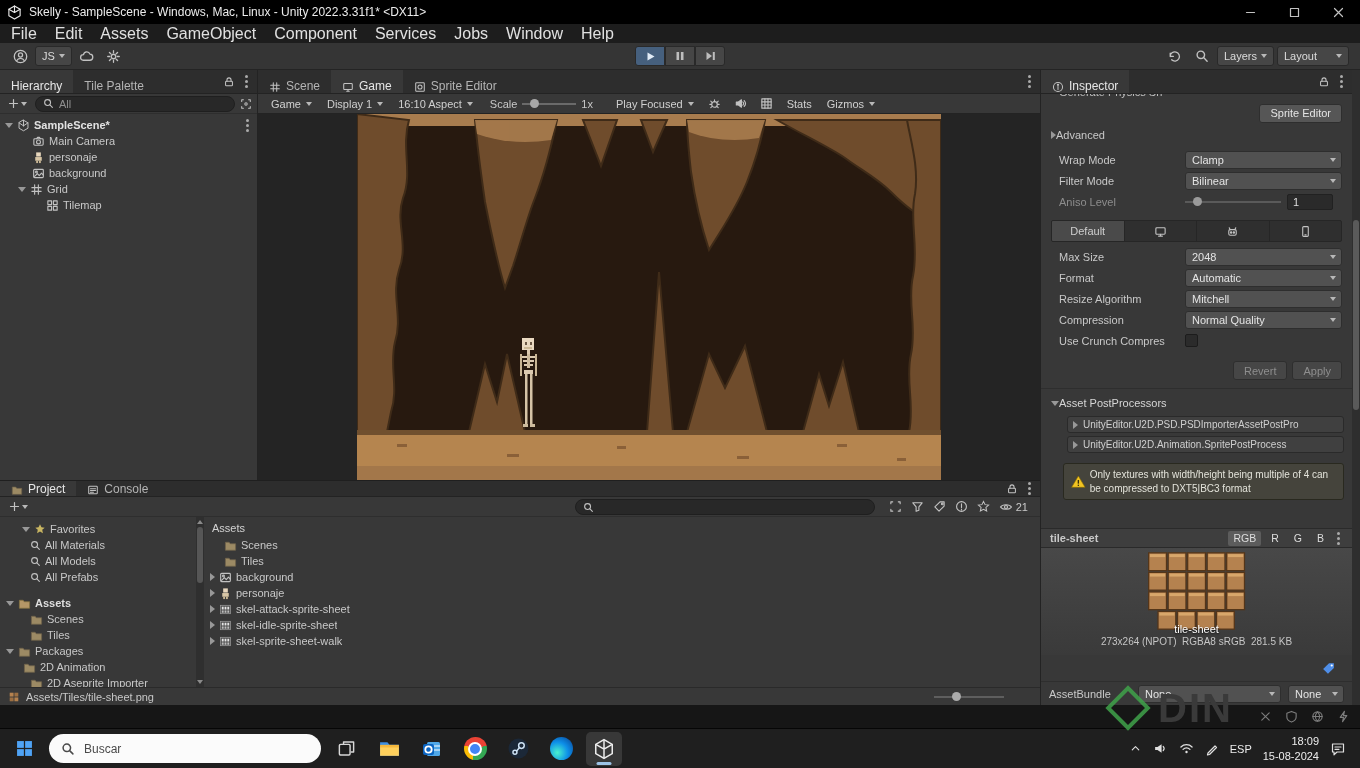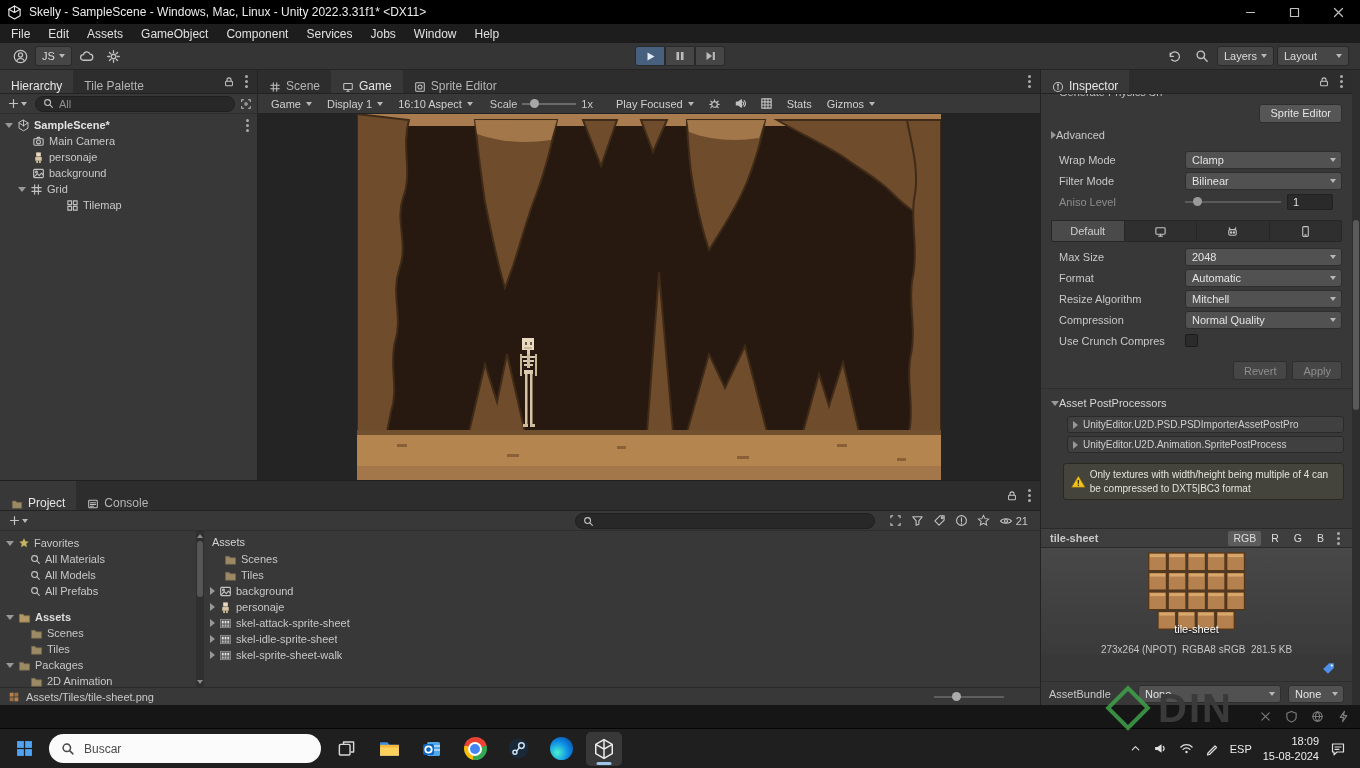--- a/index.html
+++ b/index.html
@@ -16,21 +16,21 @@
 .flex{display:flex;align-items:center}
 
 
 .titlebar{position:absolute;left:0;top:0;width:1360px;height:24px;background:#000;display:flex;align-items:center;gap:7px;padding-left:7px}
 .titlebar .title{font-size:12px;color:#ececec;white-space:nowrap}
 .wincontrols{margin-left:auto;display:flex;height:100%}
 .winbtn{width:44px;height:100%;display:flex;align-items:center;justify-content:center}
 
 
 .menubar{position:absolute;top:24px;left:0;width:1360px;height:19px;background:#1d1d1d;display:flex;align-items:center;padding-left:2px}
-.menubar .mi{padding:0 9px;font-size:12px;color:#e0e0e0;height:100%;display:flex;align-items:center}
+.menubar .mi{padding:0 9px;font-size:16px;color:#e0e0e0;height:100%;display:flex;align-items:center}
 
 
 .toolbar{position:absolute;top:43px;left:0;width:1360px;height:27px;background:#353535;border-bottom:1px solid #242424;display:flex;align-items:center;padding:0 8px}
 .tbtn{height:20px;min-width:24px;display:flex;align-items:center;justify-content:center;gap:4px;background:#464646;border:1px solid #292929;border-radius:3px;margin-right:3px;padding:0 6px;color:#dcdcdc;font-size:11px}
 .tbtn.flat{background:transparent;border-color:transparent;padding:0 3px}
 .playgroup{position:absolute;left:50%;transform:translateX(-50%);display:flex}
 .pbtn{width:30px;height:20px;background:#464646;border:1px solid #292929;display:flex;align-items:center;justify-content:center}
 .pbtn.first{border-radius:3px 0 0 3px}.pbtn.last{border-radius:0 3px 3px 0}
 .pbtn.on{background:#46607e}
 .tright{margin-left:auto;display:flex;align-items:center}
@@ -84,30 +84,30 @@
 .chk{width:13px;height:13px;background:#2b2b2b;border:1px solid #1c1c1c;border-radius:2px}
 .btnrow{display:flex;justify-content:flex-end;gap:5px;padding:4px 10px 2px 0;flex:none;border-bottom:1px solid #2e2e2e;margin-bottom:4px}
 .ppbox{height:17px;margin:3px 8px 0 26px;background:#404040;border:1px solid #2a2a2a;border-radius:3px;display:flex;align-items:center;gap:5px;padding:0 5px;font-size:10px;color:#cfcfcf;white-space:nowrap;overflow:hidden;flex:none}
 .helpbox{margin:10px 8px 0 22px;background:#45443c;border:1px solid #29291f;border-radius:3px;display:flex;gap:4px;padding:4px 7px;align-items:center;flex:none}
 .helpbox .wtxt{font-size:10px;line-height:1.35;color:#e3e3da}
 .pvhead{margin-top:auto;height:20px;background:#3e3e3e;border-top:1px solid #2a2a2a;border-bottom:1px solid #2a2a2a;display:flex;align-items:center;padding:0 9px;gap:5px;flex:none}
 .ch{padding:0 5px;height:15px;display:flex;align-items:center;border-radius:2px;color:#dedede;font-size:10.5px}
 .ch.on{background:#5c5c5c}
 .pvcanvas{height:107px;background:linear-gradient(#484848,#3a3a3a);position:relative;display:flex;align-items:flex-start;justify-content:center;padding-top:4px;flex:none}
 .pvcaption{position:absolute;left:0;right:0;bottom:20px;text-align:center;color:#fff;text-shadow:0 1px 2px rgba(0,0,0,.8)}
-.pvinfo{position:absolute;left:0;right:0;bottom:0;text-align:center;color:#c5c5c5;font-size:10px;white-space:pre}
+.pvinfo{position:absolute;left:0;right:0;bottom:8px;text-align:center;color:#c5c5c5;font-size:10px;white-space:pre}
 .tagrow{height:26px;display:flex;align-items:center;justify-content:flex-end;padding:0 16px;flex:none}
 .abrow{height:24px;display:flex;align-items:center;gap:7px;padding:0 8px;border-top:1px solid #2e2e2e;flex:none}
 .abrow .ilbl{width:82px;flex:none}
 .vscroll{position:absolute;left:1352px;top:0;width:8px;height:635px;background:#2e2e2e}
 .vscroll .thumb{position:absolute;left:1px;top:150px;width:6px;height:190px;background:#5a5a5a;border-radius:3px}
 
 
 .proj{left:0;top:410px;width:1040px;height:225px;border-top:1px solid #1f1f1f;display:flex;flex-direction:column}
-.proj .tabbar{height:30px;flex:none}
+.proj .tabbar{height:16px;flex:none}
 .ptools{height:20px;display:flex;align-items:center;padding:0 6px;gap:5px;border-bottom:1px solid #2e2e2e;position:relative;flex:none}
 .psearch{position:absolute;left:575px;top:2px;width:300px;height:16px;background:#282828;border:1px solid #1f1f1f;border-radius:8px;display:flex;align-items:center;padding:0 7px;gap:5px;color:#8f8f8f}
 .ptoolright{margin-left:auto;display:flex;align-items:center;gap:9px;padding-right:6px}
 .pbody{flex:1;display:flex;overflow:hidden}
 .ptree{width:196px;padding-top:4px;overflow:hidden}
 .pscroll{width:8px;background:#2f2f2f;position:relative}
 .pscroll .thumb{position:absolute;left:1px;top:10px;width:6px;height:56px;background:#565656;border-radius:3px}
 .pscroll .sarr{position:absolute;left:1px;width:0;height:0;border-left:3px solid transparent;border-right:3px solid transparent}
 .plist{flex:1;padding-top:2px;overflow:hidden}
 .pstatus{height:18px;border-top:1px solid #2a2a2a;display:flex;align-items:center;gap:6px;padding:0 8px;background:#383838;flex:none}
@@ -326,21 +326,21 @@
             </svg>
           <span class="lbl">background</span>
         </div>
         <div class="trow" style="padding-left:18px">
           <span class="tri-d"></span>
           <svg class="ic" width="13" height="13" viewBox="0 0 14 14">
               <path d="M5 2v10M9 2v10M2 5h10M2 9h10"></path>
             </svg>
           <span class="lbl">Grid</span>
         </div>
-        <div class="trow" style="padding-left:66px">
+        <div class="trow" style="padding-left:46px">
           <svg class="ic" width="13" height="13" viewBox="0 0 14 14">
               <rect x="2" y="2" width="4" height="4"></rect>
               <rect x="8" y="2" width="4" height="4"></rect>
               <rect x="2" y="8" width="4" height="4"></rect>
               <rect x="8" y="8" width="4" height="4"></rect>
             </svg>
           <span class="lbl">Tilemap</span>
         </div>
       </div>
     </div>
@@ -768,21 +768,21 @@
             <svg class="ic" width="14" height="14" viewBox="0 0 14 14">
                 <path d="M1.5 7C3.5 4 10.5 4 12.5 7 10.5 10 3.5 10 1.5 7Z"></path>
                 <circle cx="7" cy="7" r="1.5"></circle>
               </svg>
             <span>21</span>
           </span>
         </div>
       </div>
       <div class="pbody">
         <div class="ptree">
-          <div class="trow" style="padding-left:6px">
+          <div class="trow" style="padding-left:22px">
             <span class="tri-d"></span>
             <svg width="12" height="12" viewBox="0 0 14 14">
                 <path d="M7 1.5L8.7 5l3.8.4-2.9 2.6.8 3.9L7 10 3.6 11.9l.8-3.9L1.5 5.4 5.3 5Z" fill="#c8b562"></path>
               </svg>
             <span class="lbl">Favorites</span>
           </div>
           <div class="trow" style="padding-left:30px">
             <svg class="ic" width="11" height="11" viewBox="0 0 12 12">
                 <circle cx="5" cy="5" r="3.2"></circle>
                 <path d="M7.6 7.6l2.6 2.6"></path>
@@ -823,21 +823,21 @@
               </svg>
             <span class="lbl">Tiles</span>
           </div>
           <div class="trow" style="padding-left:6px">
             <span class="tri-d"></span>
             <svg width="13" height="13" viewBox="0 0 14 14">
                 <path d="M1.5 3.5h4l1.2 1.6h5.8v7H1.5Z" fill="#9c8a64" stroke="#6e614a" stroke-width=".8"></path>
               </svg>
             <span class="lbl">Packages</span>
           </div>
-          <div class="trow" style="padding-left:30px">
+          <div class="trow" style="padding-left:23px">
             <svg width="13" height="13" viewBox="0 0 14 14">
                 <path d="M1.5 3.5h4l1.2 1.6h5.8v7H1.5Z" fill="#9c8a64" stroke="#6e614a" stroke-width=".8"></path>
               </svg>
             <span class="lbl">2D Animation</span>
           </div>
           <div class="trow" style="padding-left:30px">
             <svg width="13" height="13" viewBox="0 0 14 14">
                 <path d="M1.5 3.5h4l1.2 1.6h5.8v7H1.5Z" fill="#9c8a64" stroke="#6e614a" stroke-width=".8"></path>
               </svg>
             <span class="lbl">2D Aseprite Importer</span>

